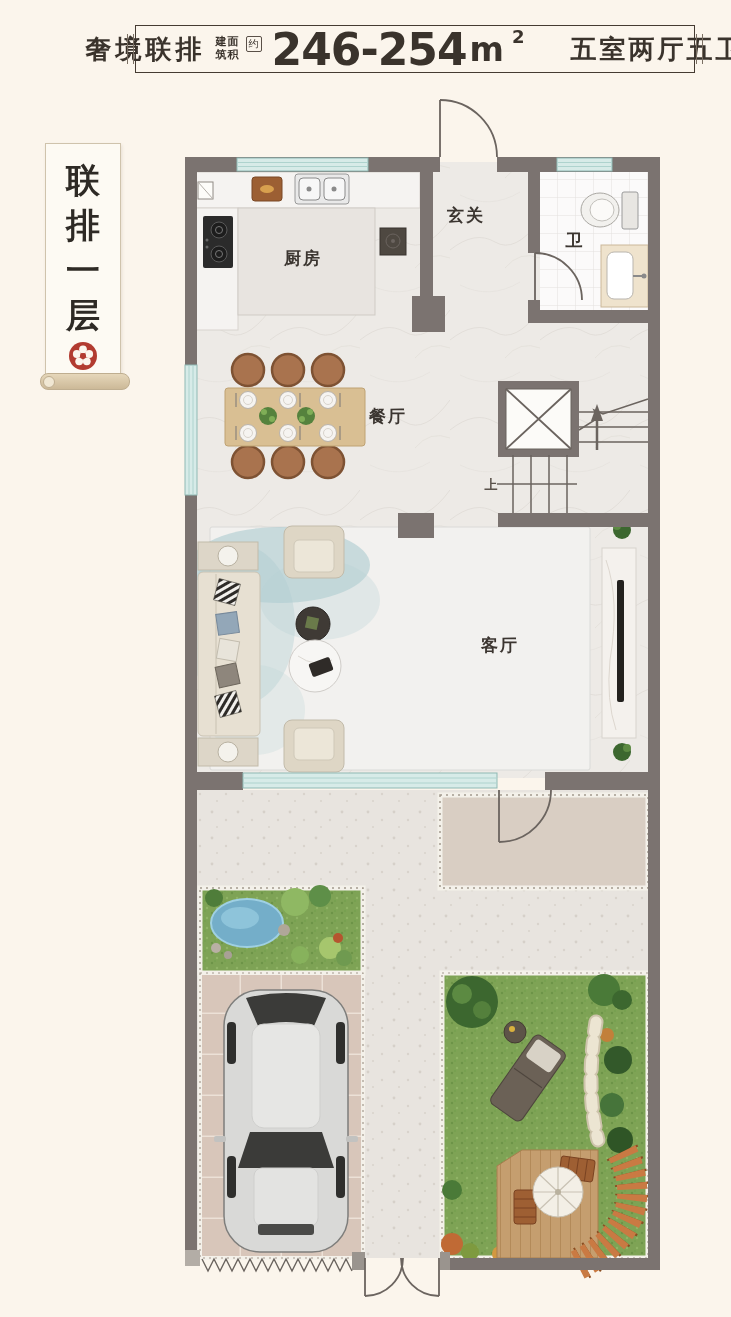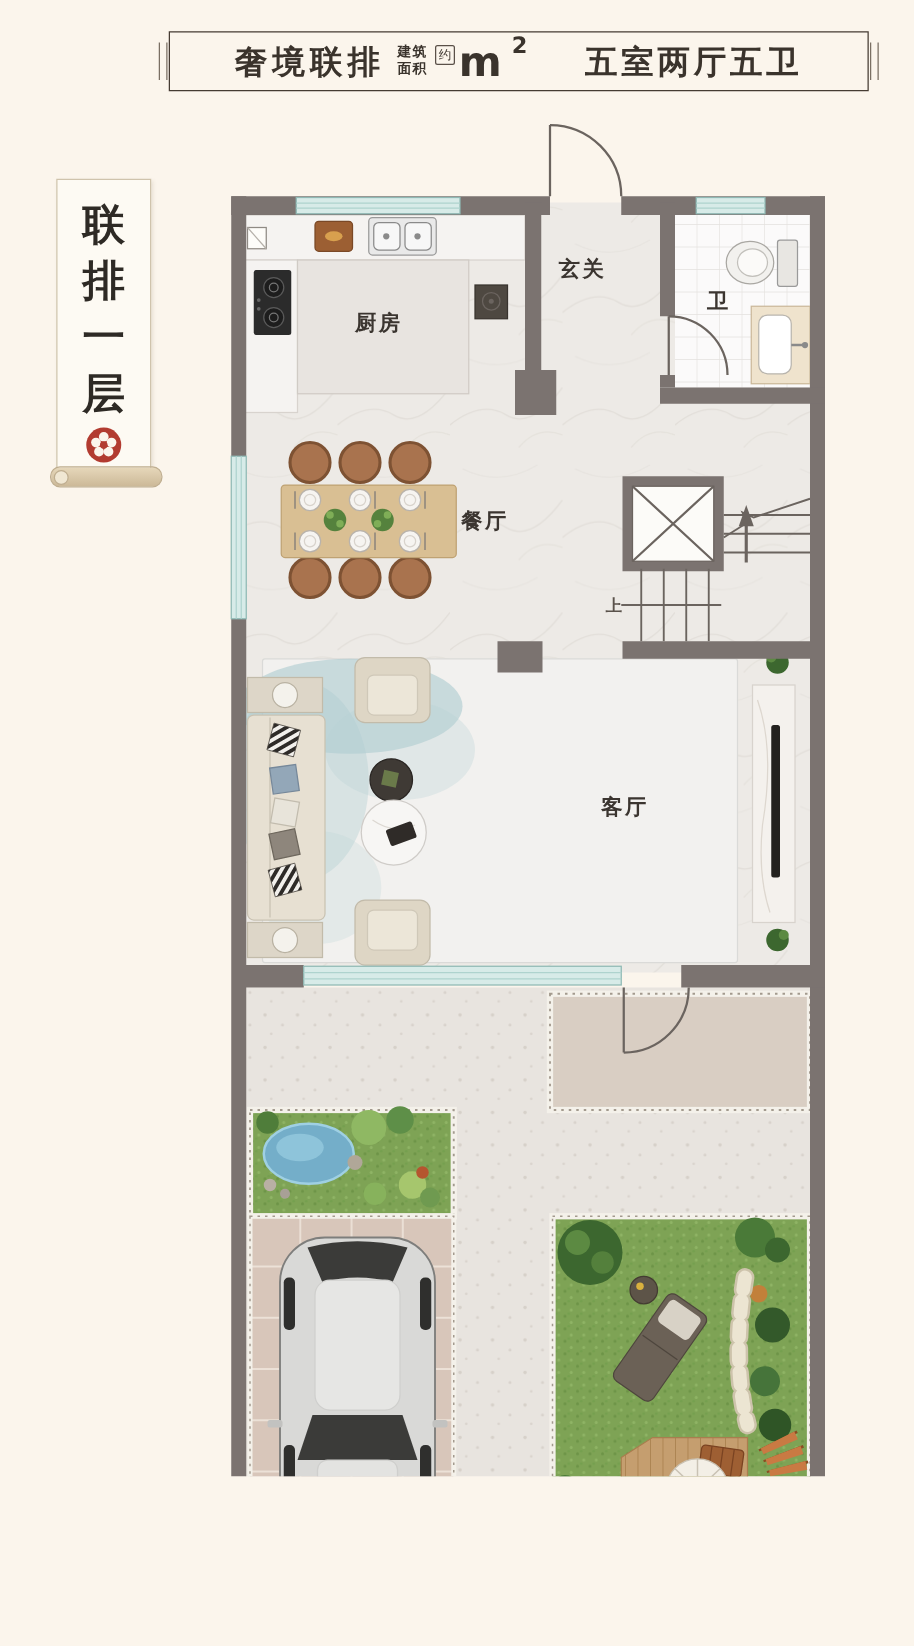--- a/index.html
+++ b/index.html
@@ -1,27 +1,27 @@
 <!DOCTYPE html>
 <html><head>
 <meta charset="utf-8">
 <style>
   html,body{margin:0;padding:0;}
   body{width:731px;height:1317px;background:#fbf5ec;font-family:"DejaVu Sans",sans-serif;}
-  .page{position:relative;width:731px;height:1181px;overflow:hidden;background:#fbf5ec;}
+  .page{position:relative;width:731px;height:1317px;overflow:hidden;background:#fbf5ec;}
 
   
   .title-box{position:absolute;left:135px;top:25px;width:558px;height:46px;
     border:1.5px solid #453b32;display:flex;align-items:center;justify-content:center;
     gap:10px;color:#3a332c;background:#fbf5ec;z-index:5;}
   .title-rod{position:absolute;top:50%;transform:translateY(-50%);width:5px;height:30px;
     border-left:1px solid #7a6f63;border-right:1px solid #7a6f63;}
   .title-rod.left{left:-9px;} .title-rod.right{right:-9px;}
   .t-product{font-size:26px;font-weight:700;letter-spacing:4px;white-space:nowrap;}
-  .t-arealabel{display:flex;flex-direction:column;font-size:11px;line-height:1.15;
+  .t-arealabel{display:flex;flex-direction:row;font-size:11px;line-height:1.15;
     font-weight:700;letter-spacing:1px;}
   .t-approx{font-size:10px;border:1px solid #5a5048;border-radius:2px;padding:0 2px;
     transform:translateY(-5px);margin-left:-4px;}
   .t-value{font-size:44px;font-weight:700;letter-spacing:-1px;white-space:nowrap;}
   .t-unit{font-size:33px;font-weight:700;margin-left:-7px;}
   .t-sup{font-size:18px;font-weight:700;transform:translateY(-13px);margin-left:-2px;}
   .t-rooms{font-size:26px;font-weight:700;letter-spacing:3px;white-space:nowrap;margin-left:36px;}
 
   
   .banner{position:absolute;left:40px;top:140px;width:88px;height:250px;z-index:5;}
@@ -48,20 +48,21 @@
 
   <div class="title-box">
     <span class="title-rod left"></span>
     <span class="title-rod right"></span>
     <span class="t-product">奢境联排</span>
     <span class="t-arealabel">
       <span>建筑</span>
       <span>面积</span>
     </span>
     <span class="t-approx">约</span>
+    <span class="t-value">246-254</span>
     <span class="t-unit">m</span>
     <span class="t-sup">2</span>
     <span class="t-rooms">五室两厅五卫</span>
   </div>
 
   <div class="banner">
     <div class="banner-paper">
       <div class="banner-char">联</div>
       <div class="banner-char">排</div>
       <div class="banner-char">一</div>

